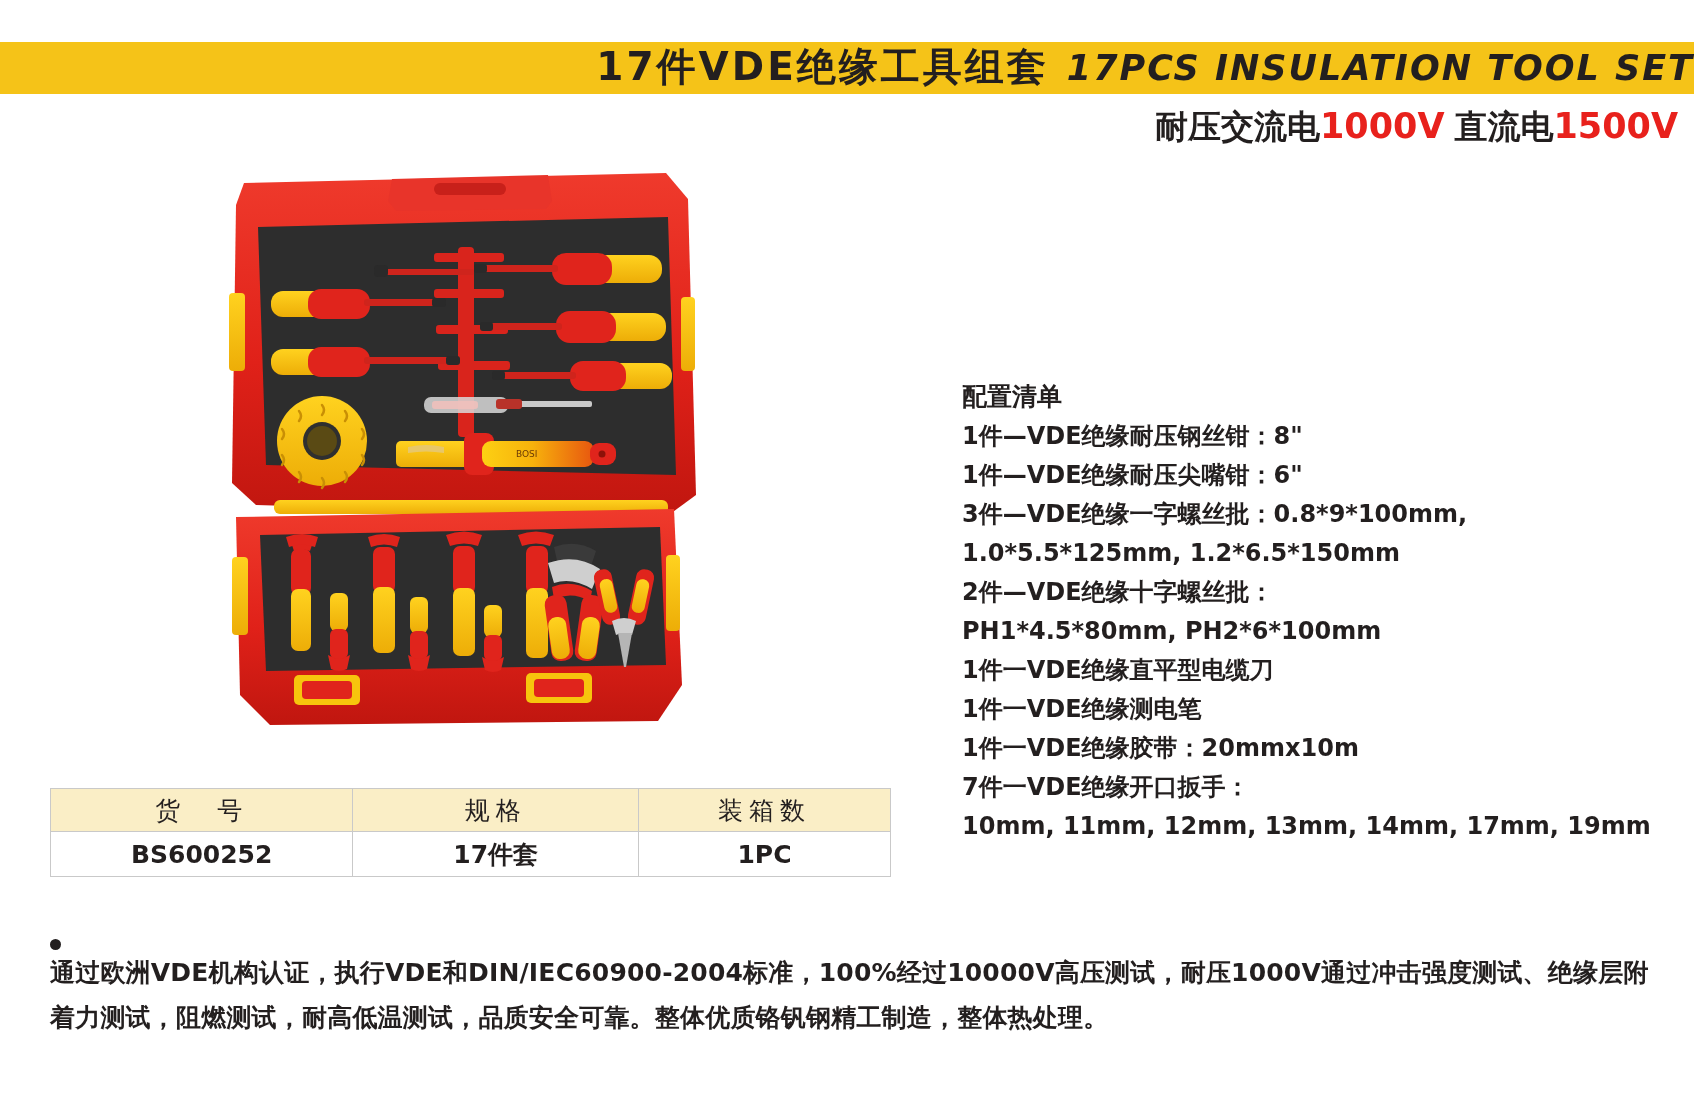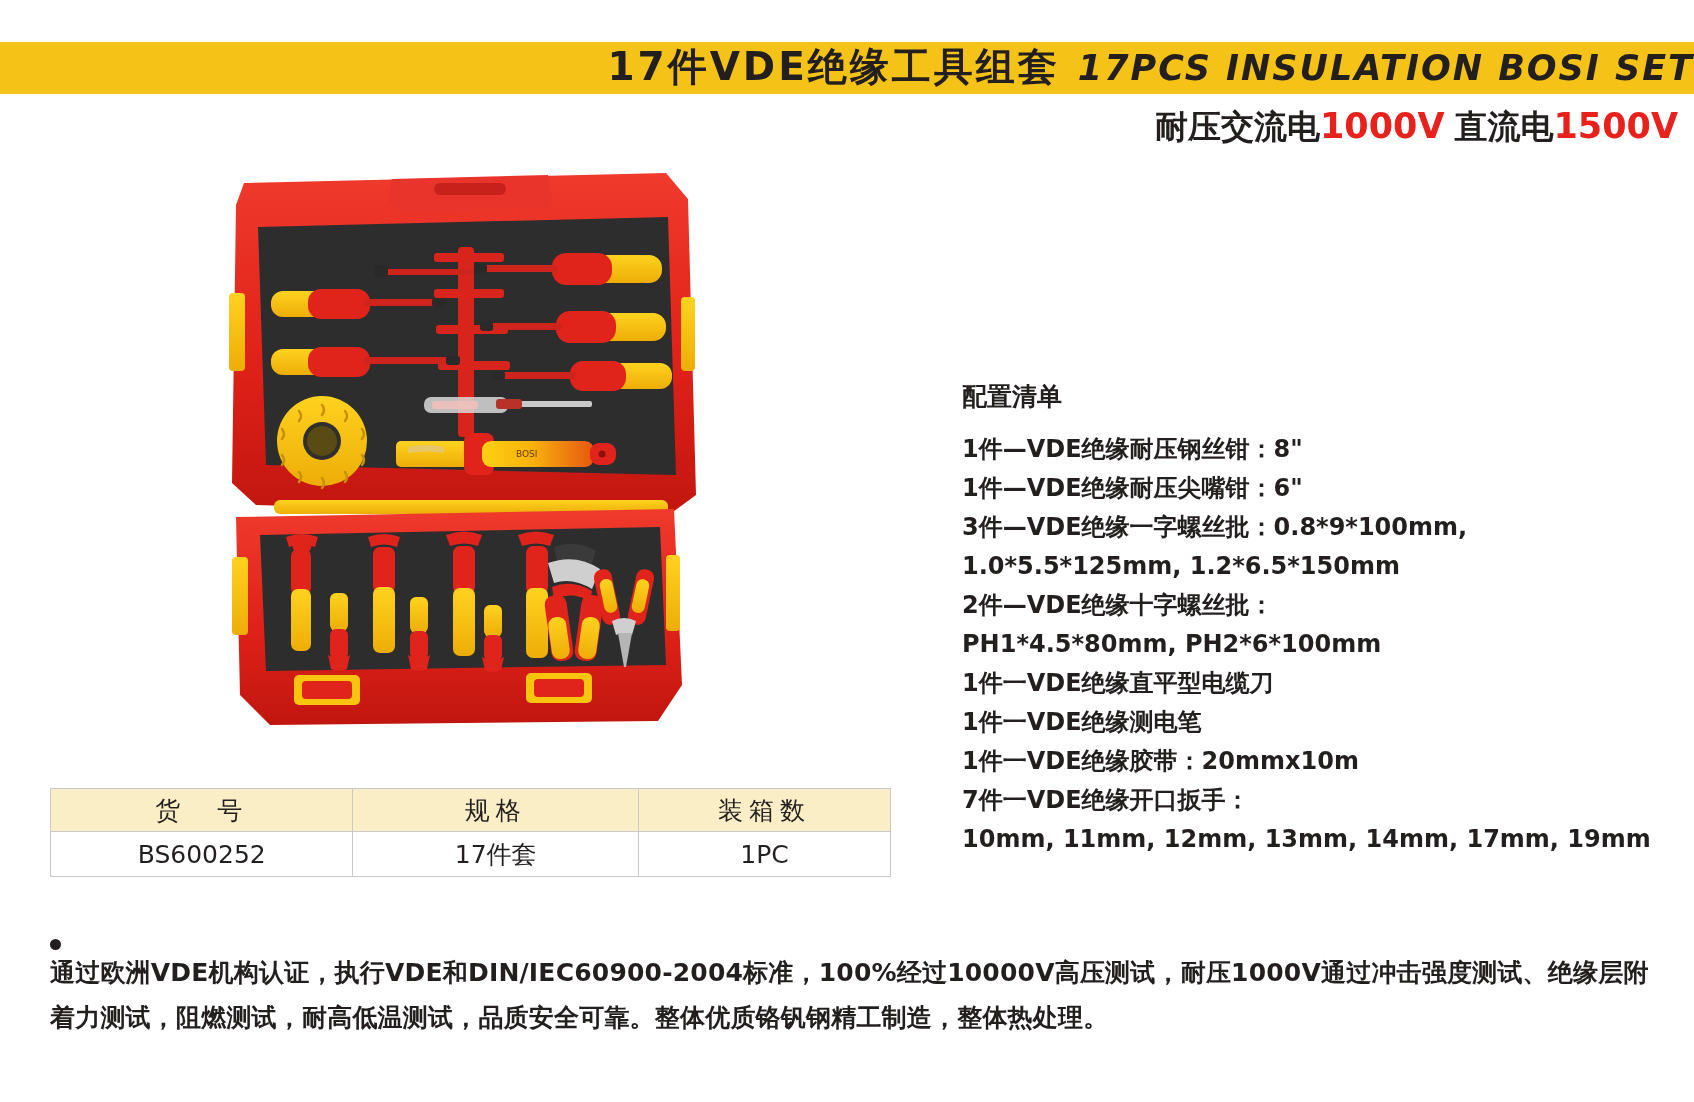--- a/index.html
+++ b/index.html
@@ -85,41 +85,41 @@
     position: absolute;
     left: 962px;
     top: 378px;
     width: 730px;
     color: #231f1f;
   }
   .config-title {
     font-size: 25px;
     font-weight: bold;
     line-height: 38px;
-    margin-bottom: 14px;
+    margin-bottom: 1px;
   }
   .config-item {
     font-size: 24px;
     font-weight: bold;
     line-height: 39px;
     white-space: nowrap;
   }
 
   
   .spec-table {
     position: absolute;
     left: 50px;
     top: 788px;
     width: 841px;
     border-collapse: collapse;
   }
   .spec-table td, .spec-table th {
     border: 1px solid #c9c9c9;
     text-align: center;
-    font-weight: normal;
+    font-weight: bold;
   }
   .spec-table thead th {
     background: #faeec6;
     height: 40px;
     font-size: 25px;
     color: #231f1f;
     letter-spacing: 6px;
     font-weight: normal;
   }
   .spec-table tbody td {
@@ -160,21 +160,21 @@
   }
 </style>
 </head>
 <body>
 
 <div id="page">
 
   <div class="title-banner">
     <div class="title-inner">
       <span class="title-cn">17件VDE绝缘工具组套</span>
-      <span class="title-en">17PCS INSULATION BOSI SET</span>
+      <span class="title-en">17PCS INSULATION TOOL SET</span>
     </div>
   </div>
 
   <div class="voltage-line">
     <span>耐压交流电</span><span class="num">1000V</span><span class="gap"></span><span>直流电</span><span class="num">1500V</span>
   </div>
 
   <div class="case-photo">
     <svg width="530" height="560" viewBox="0 0 530 560" xmlns="http://www.w3.org/2000/svg">
       <defs>

